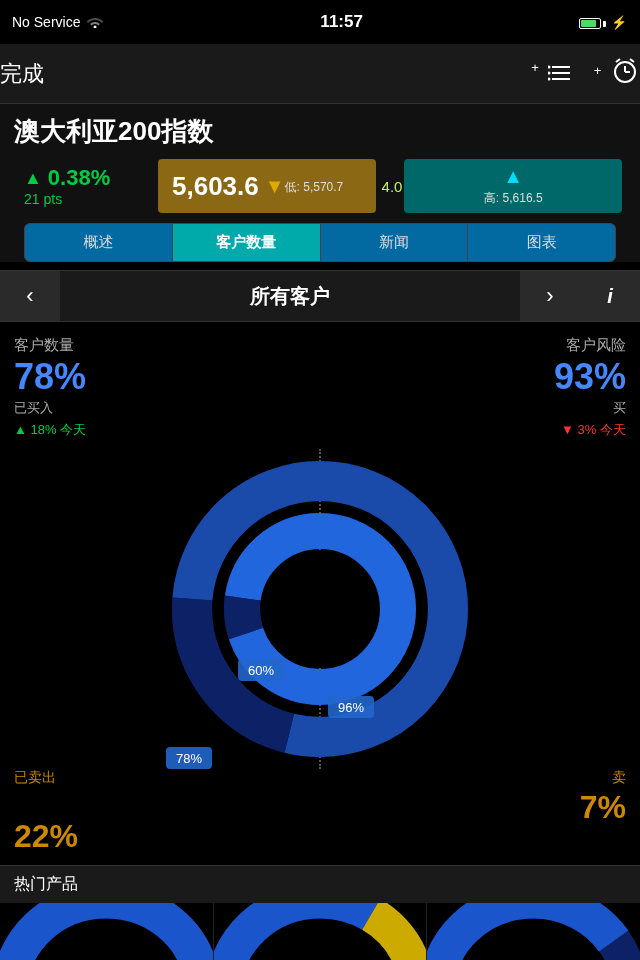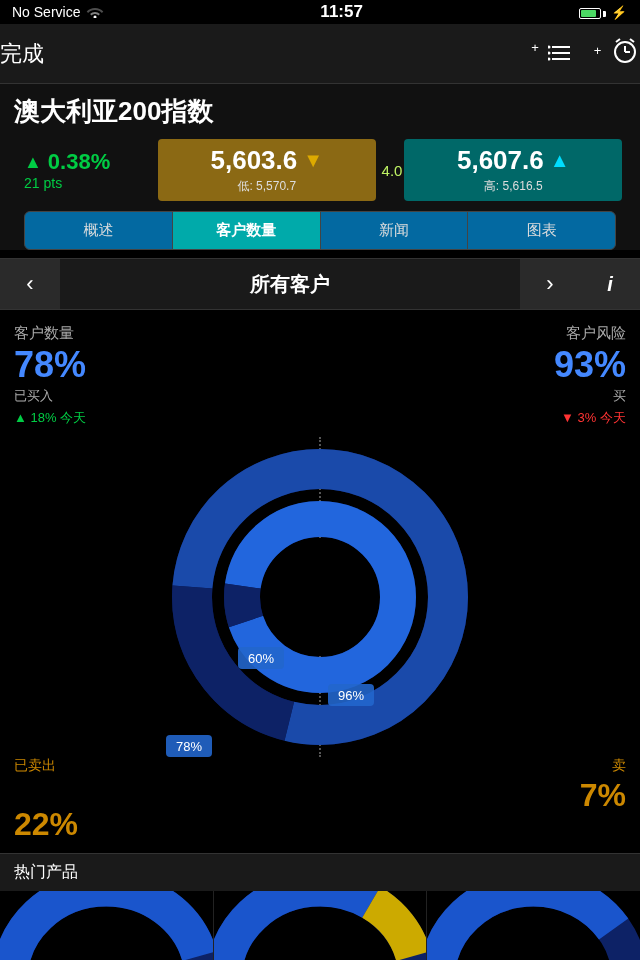--- a/index.html
+++ b/index.html
@@ -11,21 +11,21 @@
       color: #fff;
       overflow: hidden;
     }
 
     
     #status-bar {
       display: flex;
       align-items: center;
       justify-content: space-between;
       padding: 0 12px;
-      height: 24px;
+      height: 44px;
       background: #000;
     }
     .status-left { display: flex; align-items: center; gap: 6px; font-size: 14px; font-weight: 500; }
     .status-center { font-size: 17px; font-weight: 600; }
     .status-right { display: flex; align-items: center; gap: 6px; }
 
     
     #top-nav {
       display: flex;
       align-items: center;
@@ -59,21 +59,21 @@
       justify-content: center;
       min-width: 140px;
       padding: 6px 10px;
     }
     .price-change .pct { font-size: 22px; font-weight: 700; color: #00cc44; display: flex; align-items: center; gap: 6px; }
     .price-change .pts { font-size: 14px; color: #00cc44; }
     .price-box-mid {
       flex: 1;
       background: #8B6914;
       display: flex;
-      flex-direction: column;
+      flex-direction: row;
       align-items: center;
       justify-content: flex-start;
       padding: 6px 14px;
       border-radius: 4px;
       margin: 2px 4px;
     }
     .price-box-mid .main-price { font-size: 26px; font-weight: 700; color: #fff; display: flex; align-items: center; gap: 6px; }
     .price-box-mid .sub-price { font-size: 12px; color: #ddd; margin-top: 2px; }
     .price-box-right {
       flex: 1;
@@ -345,21 +345,20 @@
       </div>
       <div class="sub-price">低: 5,570.7</div>
     </div>
 
     <div style="display:flex;flex-direction:column;align-items:center;justify-content:center;padding:0 2px;">
       <span style="font-size:15px;color:#bef264;">4.0</span>
     </div>
 
     <div class="price-box-right">
       <div class="main-price">
-        <span>5,607.6</span>
         <span class="arrow-up-cyan">▲</span>
       </div>
       <div class="sub-price">高: 5,616.5</div>
     </div>
   </div>
 
   <div id="tabs">
     <div class="tab">概述</div>
     <div class="tab active">客户数量</div>
     <div class="tab">新闻</div>

